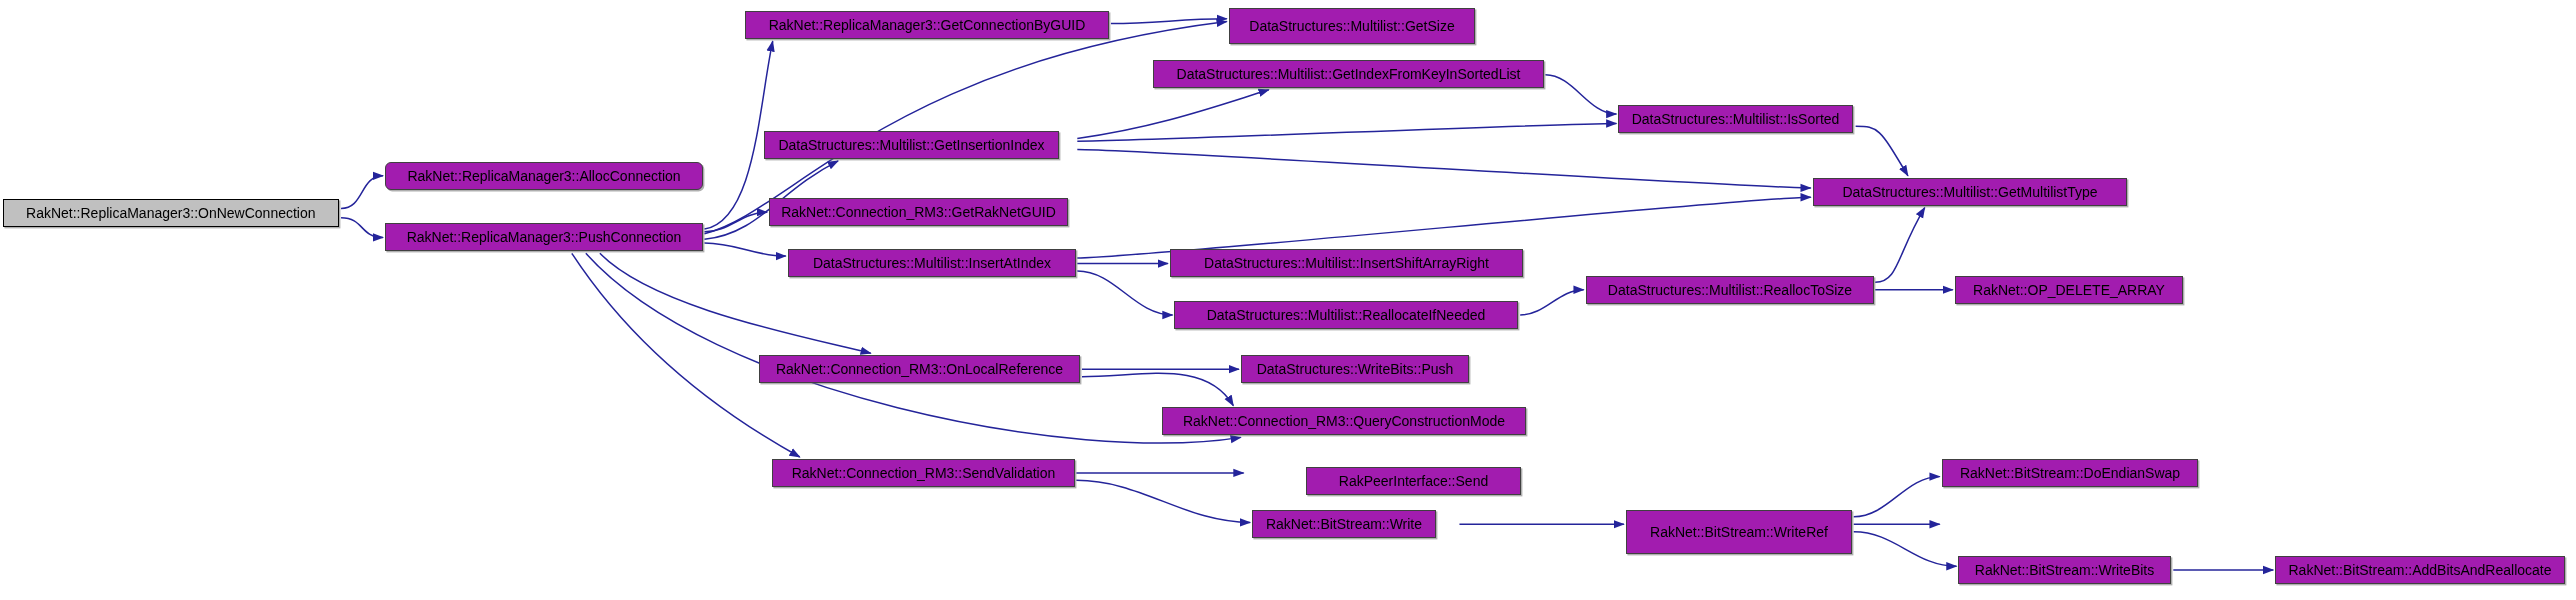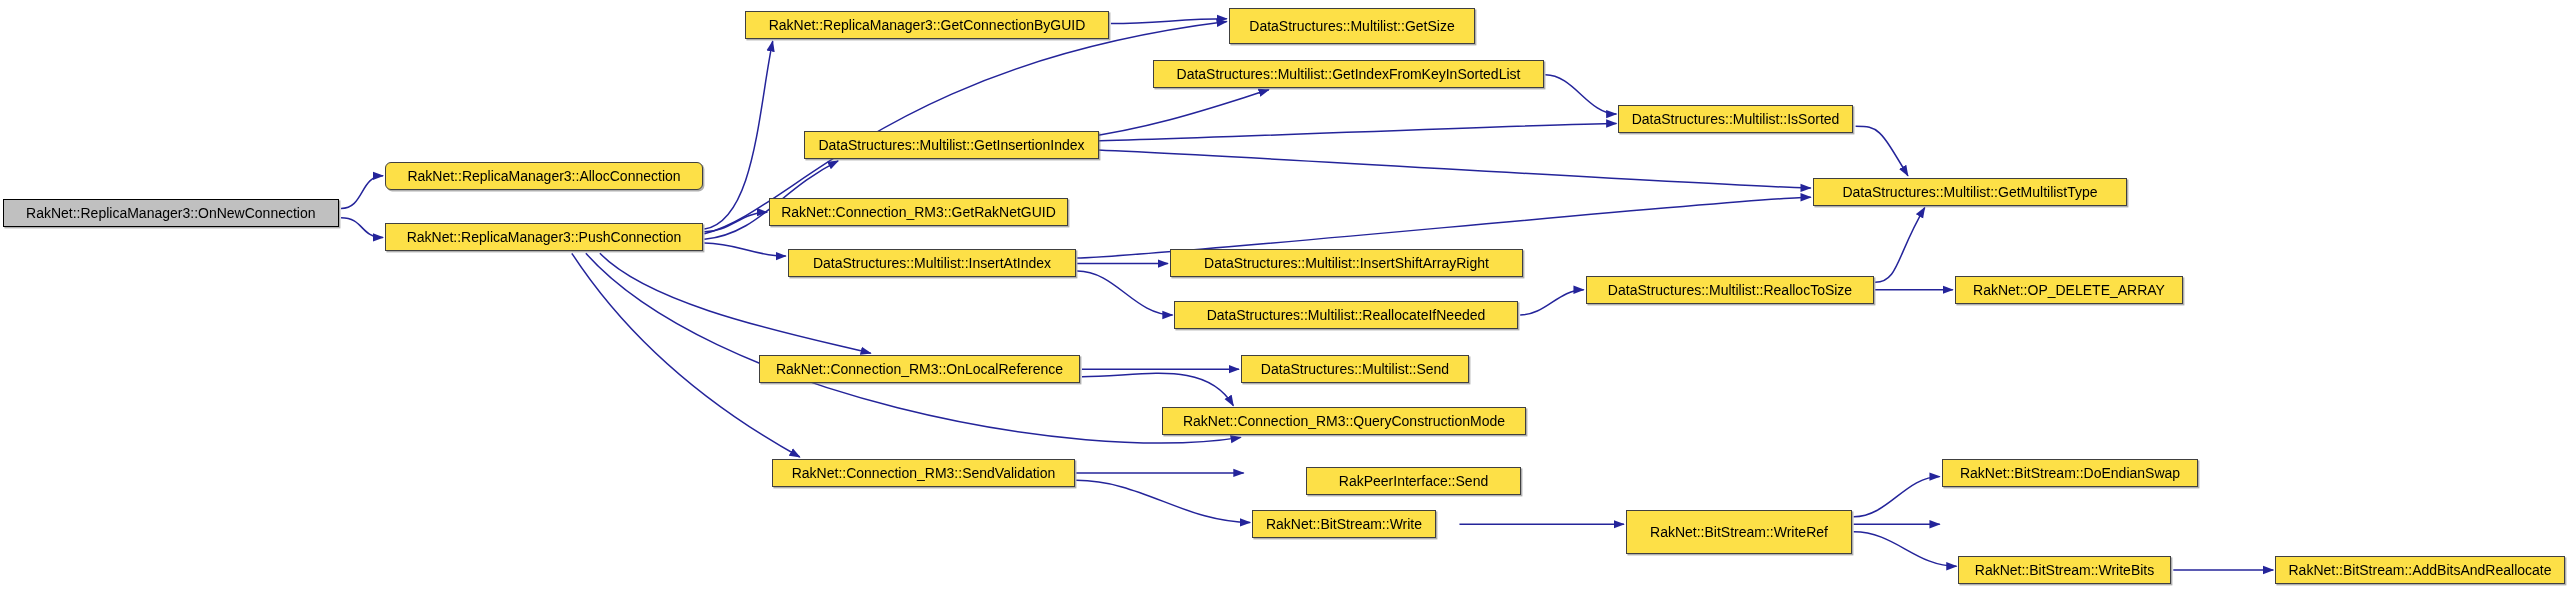--- a/index.html
+++ b/index.html
@@ -19,21 +19,21 @@
     position: absolute;
     left: 0;
     top: 0;
   }
   .node {
     position: absolute;
     box-sizing: border-box;
     display: flex;
     align-items: center;
     justify-content: center;
-    background: #fde047;
+    background: #a21caf;
     border: 0.9px solid #404040;
     box-shadow: 1.4px 1.4px 0 rgba(110,110,110,0.55);
     font-size: 14px;
     line-height: 1;
     color: #000000;
     white-space: nowrap;
     cursor: pointer;
   }
   .node.hl {
     background: #c0c0c0;
@@ -81,31 +81,31 @@
       <path d="M1984,561 C2020.8,561 2039.2,561 2076,561" fill="none" stroke="#24249a" stroke-width="1.6" marker-end="url(#arrowhead)"></path>
       <path d="M1984,569 C2028,569 2050,606 2094,606" fill="none" stroke="#24249a" stroke-width="1.6" marker-end="url(#arrowhead)"></path>
       <path d="M2326,610 C2368.8,610 2390.2,610 2433,610" fill="none" stroke="#24249a" stroke-width="1.6" marker-end="url(#arrowhead)"></path>
     </svg>
 <div class="node hl" style="left: 2.8px; top: 199px; width: 336px; height: 28px;">RakNet::ReplicaManager3::OnNewConnection</div>
     <div class="node" style="left: 385px; top: 162px; width: 318px; height: 28px; border-radius: 6px;">RakNet::ReplicaManager3::AllocConnection</div>
     <div class="node" style="left: 385px; top: 223px; width: 318px; height: 28px;">RakNet::ReplicaManager3::PushConnection</div>
     <div class="node" style="left: 745px; top: 11.2px; width: 364px; height: 28px;">RakNet::ReplicaManager3::GetConnectionByGUID</div>
     <div class="node" style="left: 1229px; top: 7.5px; width: 246px; height: 36px;">DataStructures::Multilist::GetSize</div>
     <div class="node" style="left: 1153px; top: 60px; width: 391px; height: 28px;">DataStructures::Multilist::GetIndexFromKeyInSortedList</div>
-    <div class="node" style="left: 804px; top: 131px; width: 295px; height: 28px;">DataStructures::Multilist::GetInsertionIndex</div>
+    <div class="node" style="left: 764px; top: 131px; width: 295px; height: 28px;">DataStructures::Multilist::GetInsertionIndex</div>
     <div class="node" style="left: 1618px; top: 105px; width: 235px; height: 28px;">DataStructures::Multilist::IsSorted</div>
     <div class="node" style="left: 1813px; top: 178px; width: 314px; height: 28px;">DataStructures::Multilist::GetMultilistType</div>
     <div class="node" style="left: 769px; top: 198px; width: 299px; height: 28px;">RakNet::Connection_RM3::GetRakNetGUID</div>
     <div class="node" style="left: 788px; top: 249px; width: 288px; height: 28px;">DataStructures::Multilist::InsertAtIndex</div>
     <div class="node" style="left: 1170px; top: 249px; width: 353px; height: 28px;">DataStructures::Multilist::InsertShiftArrayRight</div>
     <div class="node" style="left: 1174px; top: 301px; width: 344px; height: 28px;">DataStructures::Multilist::ReallocateIfNeeded</div>
     <div class="node" style="left: 1586px; top: 276px; width: 288px; height: 28px;">DataStructures::Multilist::ReallocToSize</div>
     <div class="node" style="left: 1955px; top: 276px; width: 228px; height: 28px;">RakNet::OP_DELETE_ARRAY</div>
     <div class="node" style="left: 759px; top: 355px; width: 321px; height: 28px;">RakNet::Connection_RM3::OnLocalReference</div>
-    <div class="node" style="left: 1241px; top: 355px; width: 228px; height: 28px;">DataStructures::Multilist::Send</div>
+    <div class="node" style="left: 1241px; top: 355px; width: 228px; height: 28px;">DataStructures::WriteBits::Push</div>
     <div class="node" style="left: 1162px; top: 407px; width: 364px; height: 28px;">RakNet::Connection_RM3::QueryConstructionMode</div>
     <div class="node" style="left: 772px; top: 459px; width: 303px; height: 28px;">RakNet::Connection_RM3::SendValidation</div>
     <div class="node" style="left: 1306px; top: 459px; width: 215px; height: 28px; margin-top: 8px;">RakPeerInterface::Send</div>
     <div class="node" style="left: 1252px; top: 510px; width: 184px; height: 28px;">RakNet::BitStream::Write</div>
     <div class="node" style="left: 1626px; top: 510px; width: 226px; height: 44px;">RakNet::BitStream::WriteRef</div>
     <div class="node" style="left: 1942px; top: 459px; width: 256px; height: 28px;">RakNet::BitStream::DoEndianSwap</div>
     <div class="node" style="left: 1958px; top: 556px; width: 213px; height: 28px;">RakNet::BitStream::WriteBits</div>
     <div class="node" style="left: 2275px; top: 556px; width: 290px; height: 28px;">RakNet::BitStream::AddBitsAndReallocate</div>
   </div>
 

